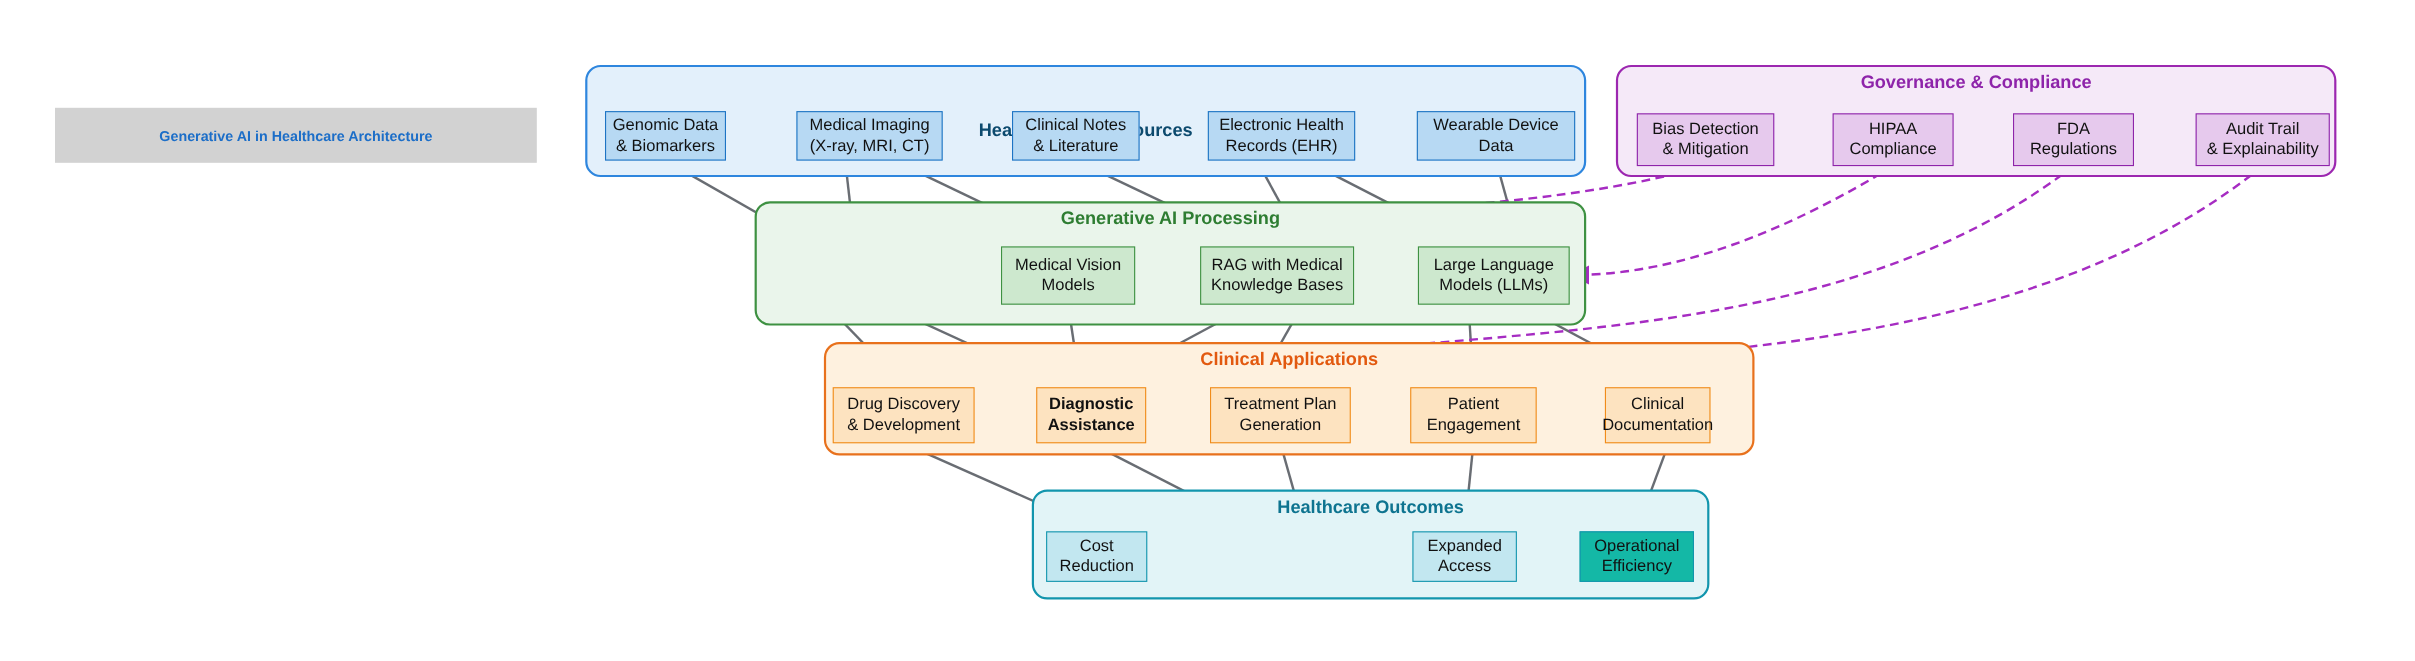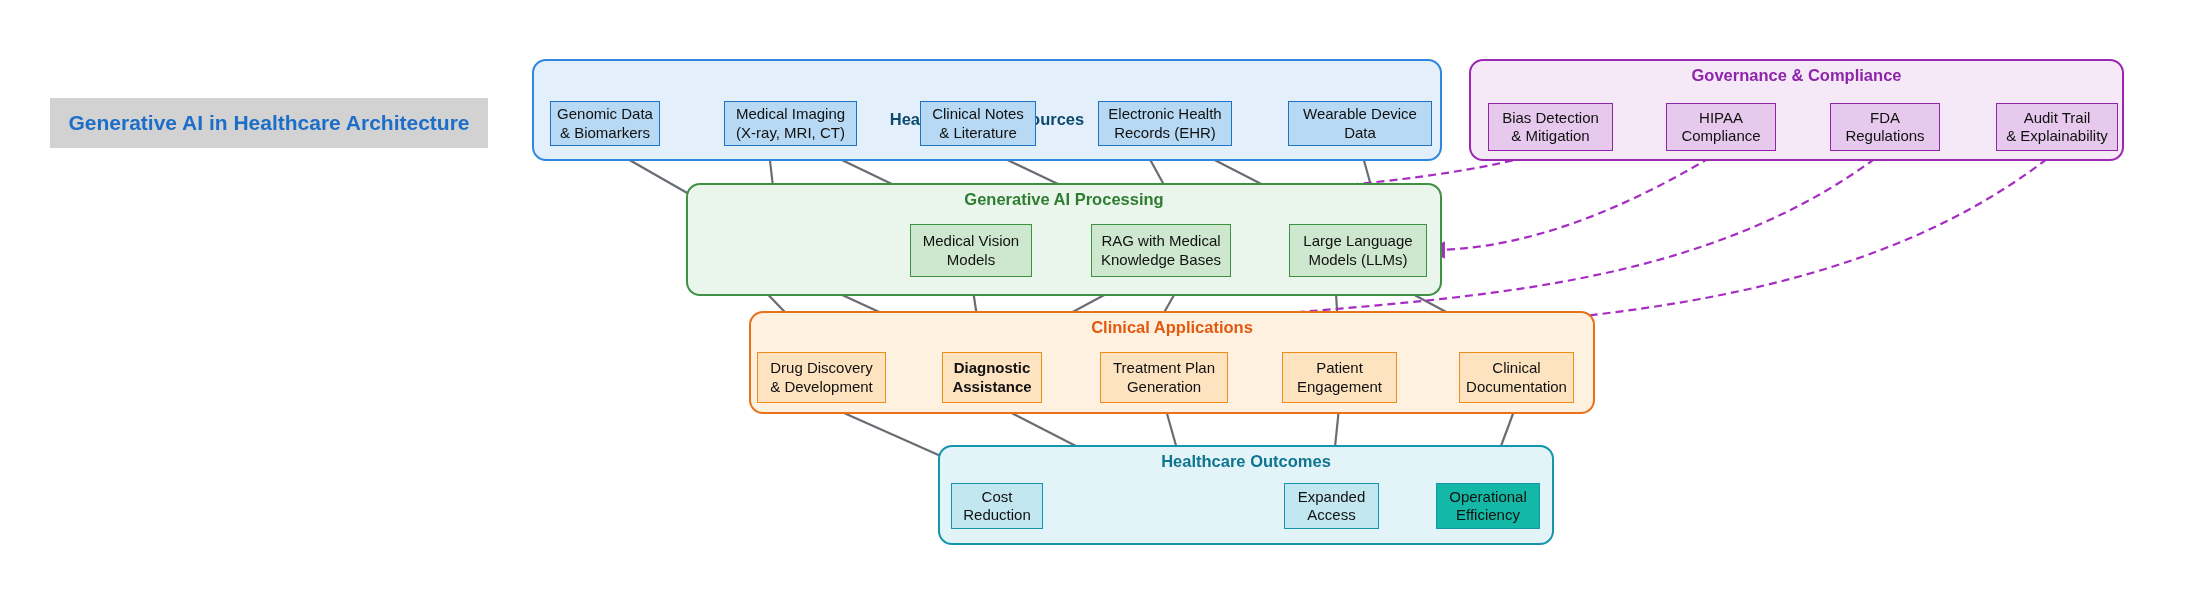--- a/index.html
+++ b/index.html
@@ -1,21 +1,21 @@
 <!DOCTYPE html>
 <html><head>
 <meta charset="utf-8">
 <style>
   html,body{margin:0;padding:0;background:#ffffff;}
   body{width:2195px;height:601px;position:relative;font-family:"Liberation Sans",sans-serif;overflow:hidden;}
   #canvas{position:absolute;left:0;top:0;width:2195px;height:601px;}
   .title-block{
     position:absolute;left:50px;top:98px;width:438px;height:50px;
     background:#D2D2D2;display:flex;align-items:center;justify-content:center;
-    font-weight:bold;font-size:21px;
+    font-weight:bold;font-size:13px;
   }
   .group{position:absolute;border-radius:14px;border:2px solid;box-sizing:border-box;}
   .group-label{
     position:absolute;top:5px;left:0;right:0;text-align:center;
     font-weight:bold;font-size:16.5px;
   }
   .node{
     position:absolute;box-sizing:border-box;border:1.6px solid;
     display:flex;align-items:center;justify-content:center;text-align:center;
     font-size:15px;line-height:1.22;color:#111;white-space:pre-line;
@@ -104,21 +104,21 @@
     <div class="node" style="left: 1289px; top: 224px; width: 138px; height: 53px; background: rgb(205, 232, 206); border-color: rgb(62, 145, 66);">Large Language
 Models (LLMs)</div>
     <div class="node" style="left: 757px; top: 352px; width: 129px; height: 51px; background: rgb(253, 227, 192); border-color: rgb(240, 140, 26);">Drug Discovery
 &amp; Development</div>
     <div class="node" style="left: 942px; top: 352px; width: 100px; height: 51px; background: rgb(253, 227, 192); border-color: rgb(240, 140, 26); font-weight: bold;">Diagnostic
 Assistance</div>
     <div class="node" style="left: 1100px; top: 352px; width: 128px; height: 51px; background: rgb(253, 227, 192); border-color: rgb(240, 140, 26);">Treatment Plan
 Generation</div>
     <div class="node" style="left: 1282px; top: 352px; width: 115px; height: 51px; background: rgb(253, 227, 192); border-color: rgb(240, 140, 26);">Patient
 Engagement</div>
-    <div class="node" style="left: 1459px; top: 352px; width: 115px; height: 51px; background: rgb(253, 227, 192); border-color: rgb(240, 140, 26); text-align: center;">Clinical
+    <div class="node" style="left: 1459px; top: 352px; width: 96px; height: 51px; background: rgb(253, 227, 192); border-color: rgb(240, 140, 26); text-align: center;">Clinical
 Documentation</div>
     <div class="node" style="left: 951px; top: 483px; width: 92px; height: 46px; background: rgb(194, 231, 240); border-color: rgb(18, 149, 173);">Cost
 Reduction</div>
     <div class="node" style="left: 1284px; top: 483px; width: 95px; height: 46px; background: rgb(194, 231, 240); border-color: rgb(18, 149, 173);">Expanded
 Access</div>
     <div class="node" style="left: 1436px; top: 483px; width: 104px; height: 46px; background: #14b8a6; border-color: rgb(18, 149, 173);">Operational
 Efficiency</div>
   </div>
 
 </body></html>

